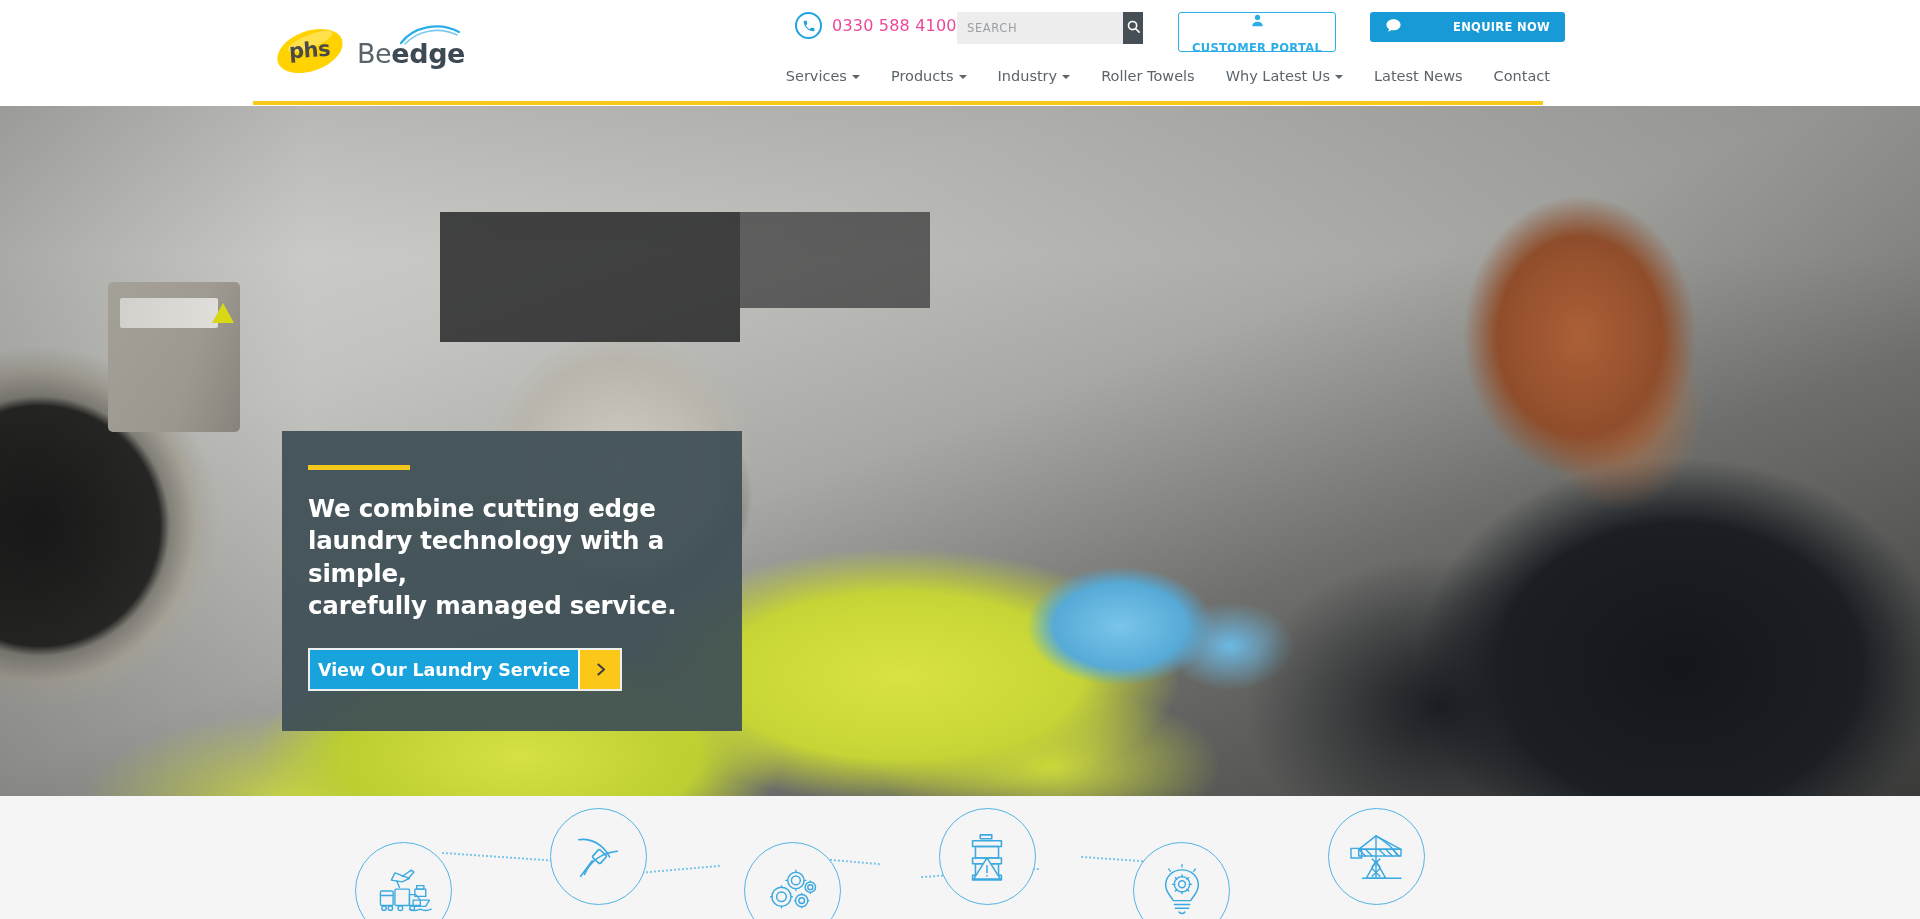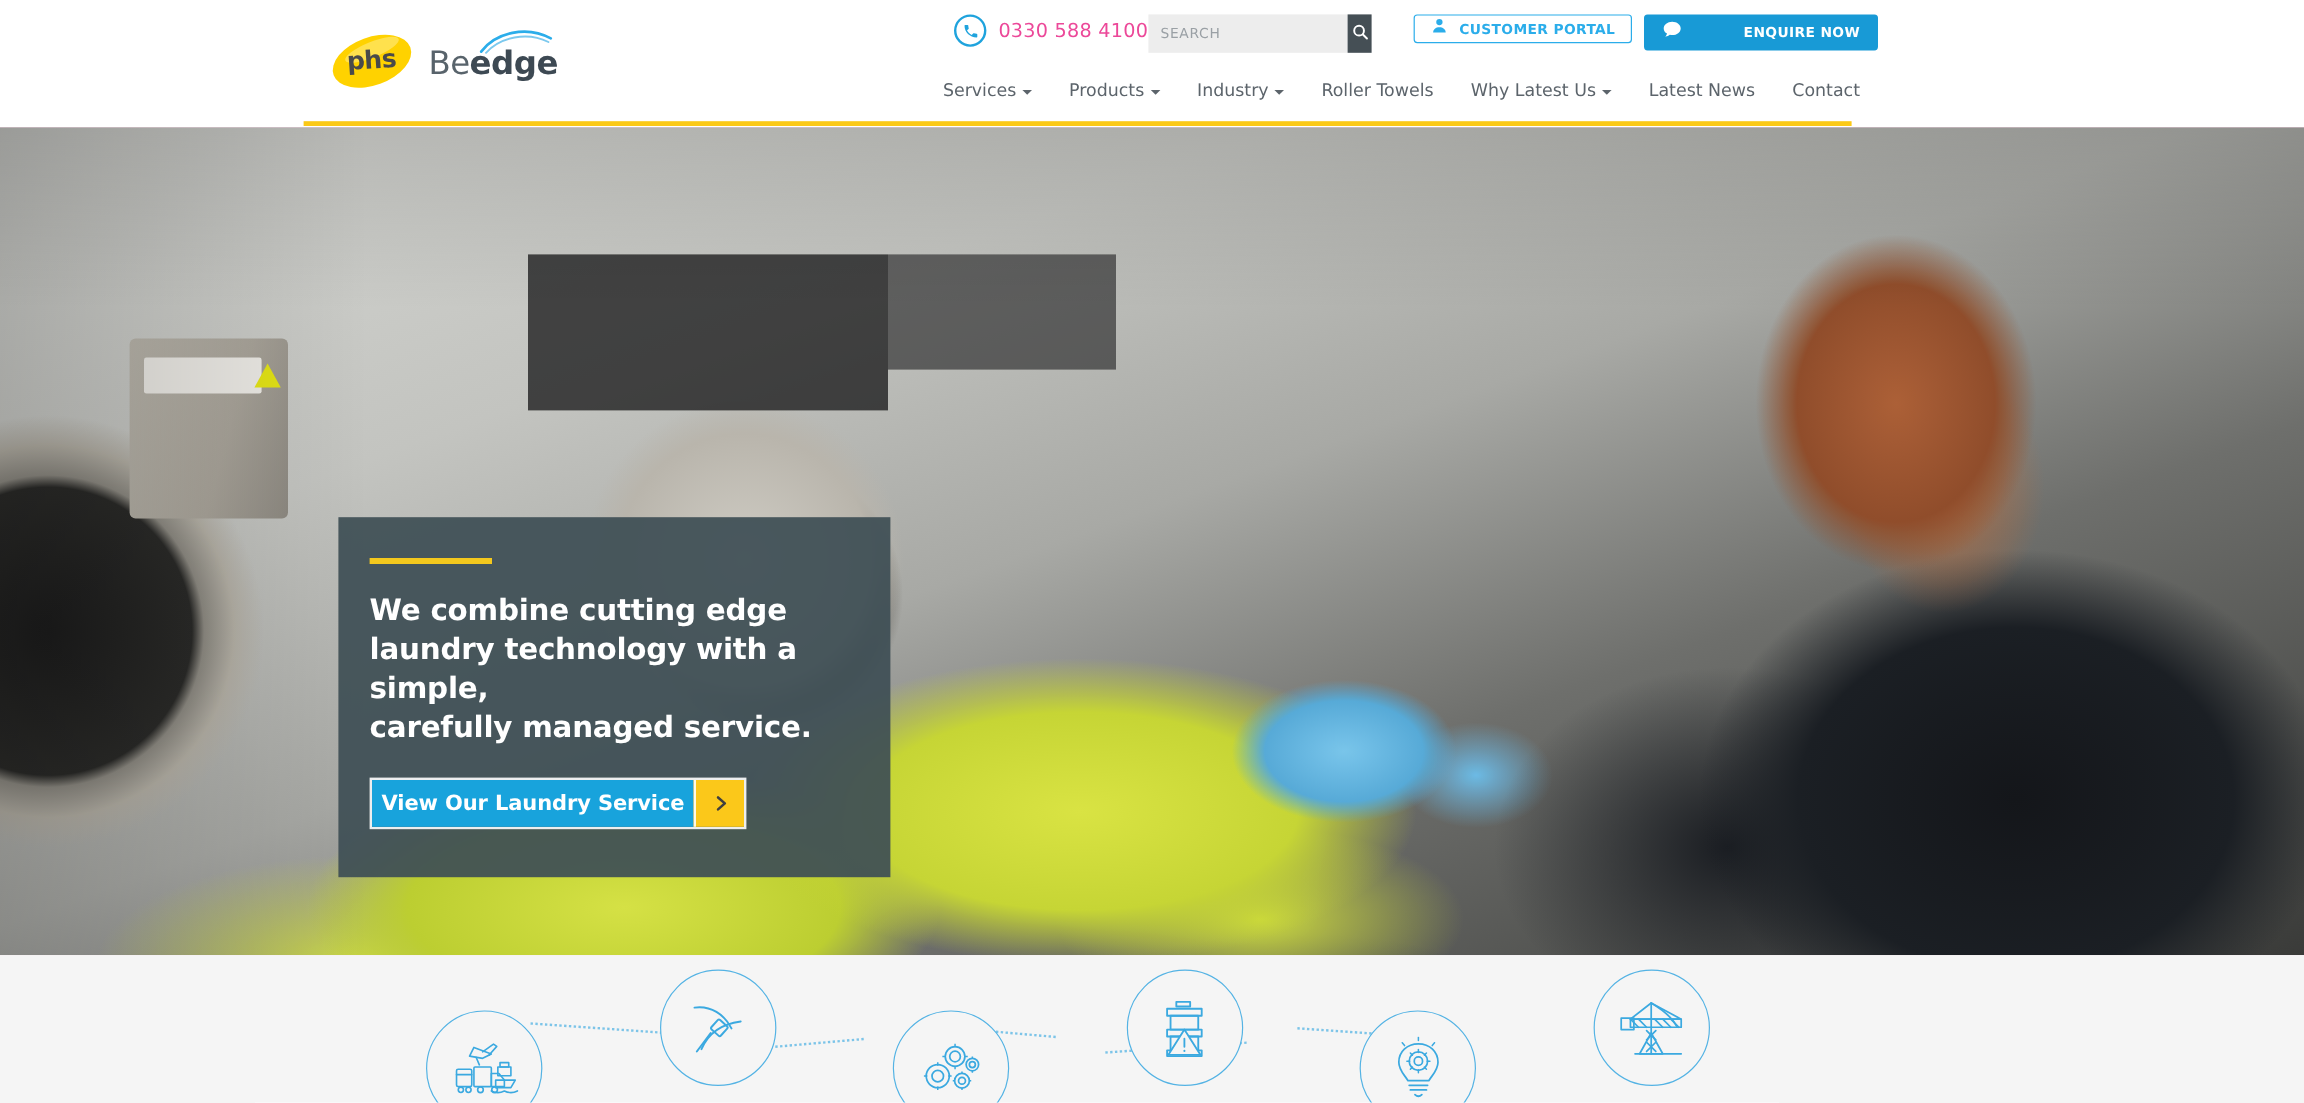--- a/index.html
+++ b/index.html
@@ -144,28 +144,29 @@
     cursor: pointer;
     display: flex; align-items: center; justify-content: center;
     color: #ffffff;
   }
 
   
   .portal-btn {
     position: absolute;
     left: 1178px;
     top: 12px;
-    height: 24px;
+    height: 40px;
     padding: 0 13px;
     background: #ffffff;
     border: 1px solid #2badea;
     border-radius: 3px;
     display: flex; align-items: center; gap: 9px;
     cursor: pointer;
     text-decoration: none;
+    flex-direction: column;
   }
   .portal-btn span.lbl {
     font-family: "DejaVu Sans", sans-serif;
     font-size: 11.5px;
     font-weight: bold;
     color: #2badea;
     letter-spacing: 0.3px;
   }
   .enquire-btn {
     position: absolute;
@@ -226,21 +227,21 @@
     background: #fbc917;
   }
 
   
   .hero {
     position: absolute;
     left: 0; top: 106px;
     width: 1920px;
     height: 690px;
     overflow: hidden;
-    background: #f9a8d4;
+    background: #22c55e;
   }
   .hero-photo {
     position: absolute;
     inset: 0;
     background:
       
       radial-gradient(ellipse 150px 180px at 1580px 230px, #a9613a 0%, #8d4e2d 55%, rgba(90,48,28,0) 78%),
       radial-gradient(ellipse 120px 150px at 1620px 300px, #b06b41 0%, rgba(150,85,50,0) 70%),
       
       radial-gradient(ellipse 330px 260px at 1680px 560px, #14161a 0%, #1b1f24 55%, rgba(25,28,33,0) 80%),

